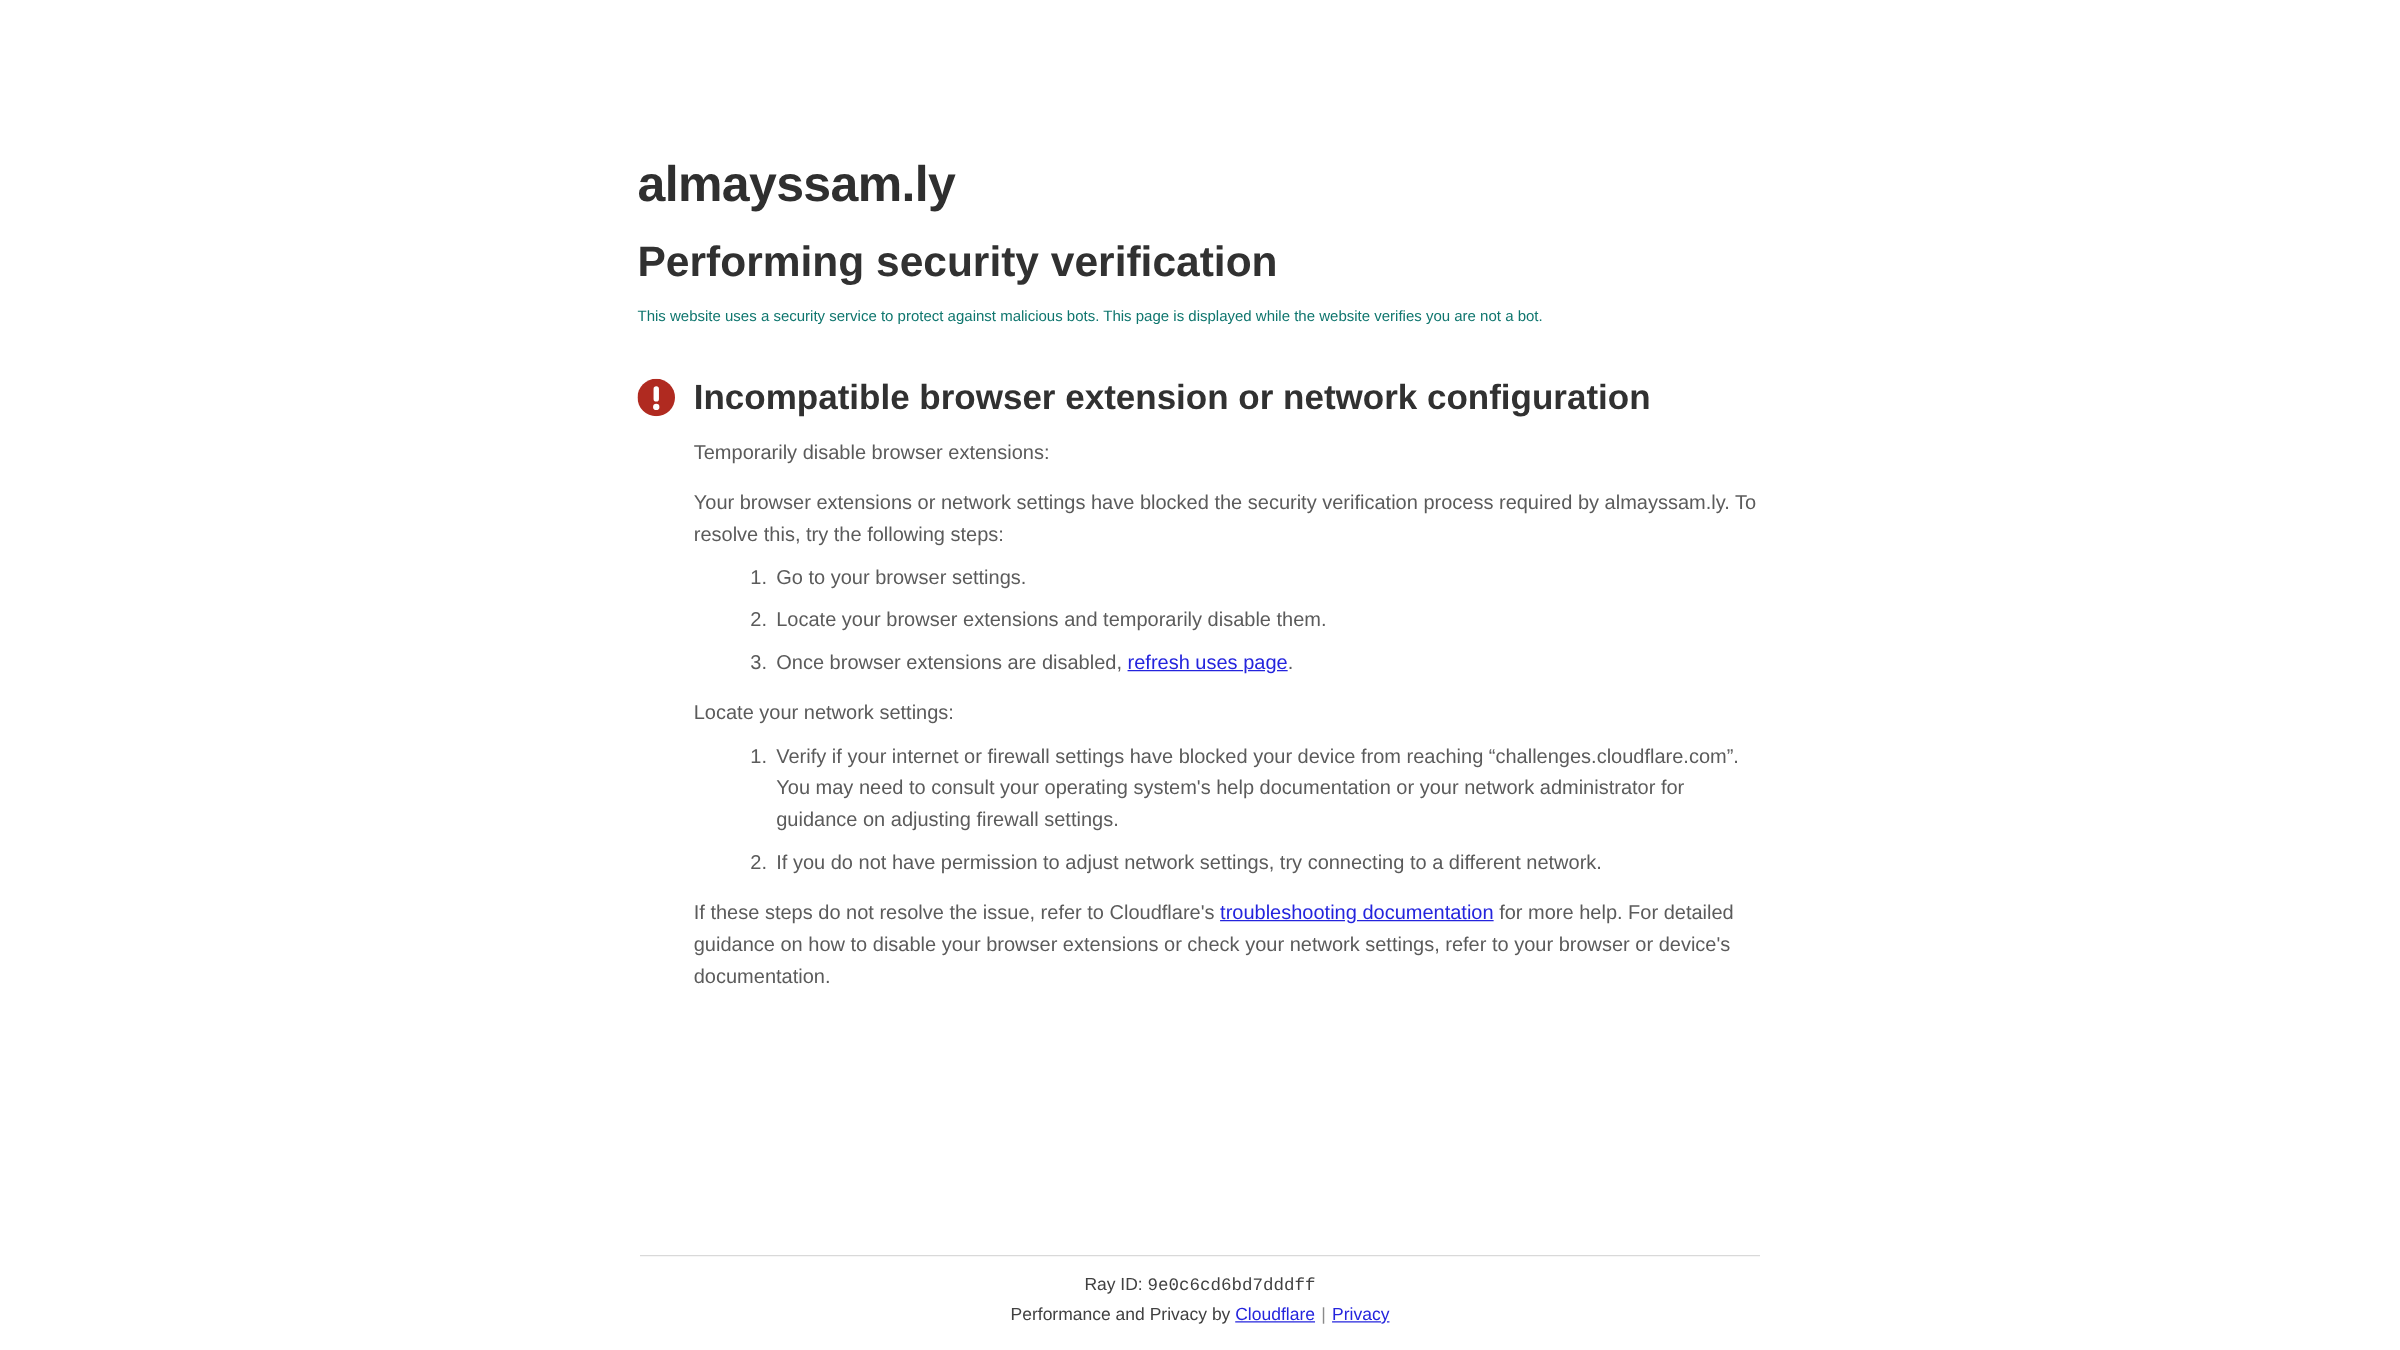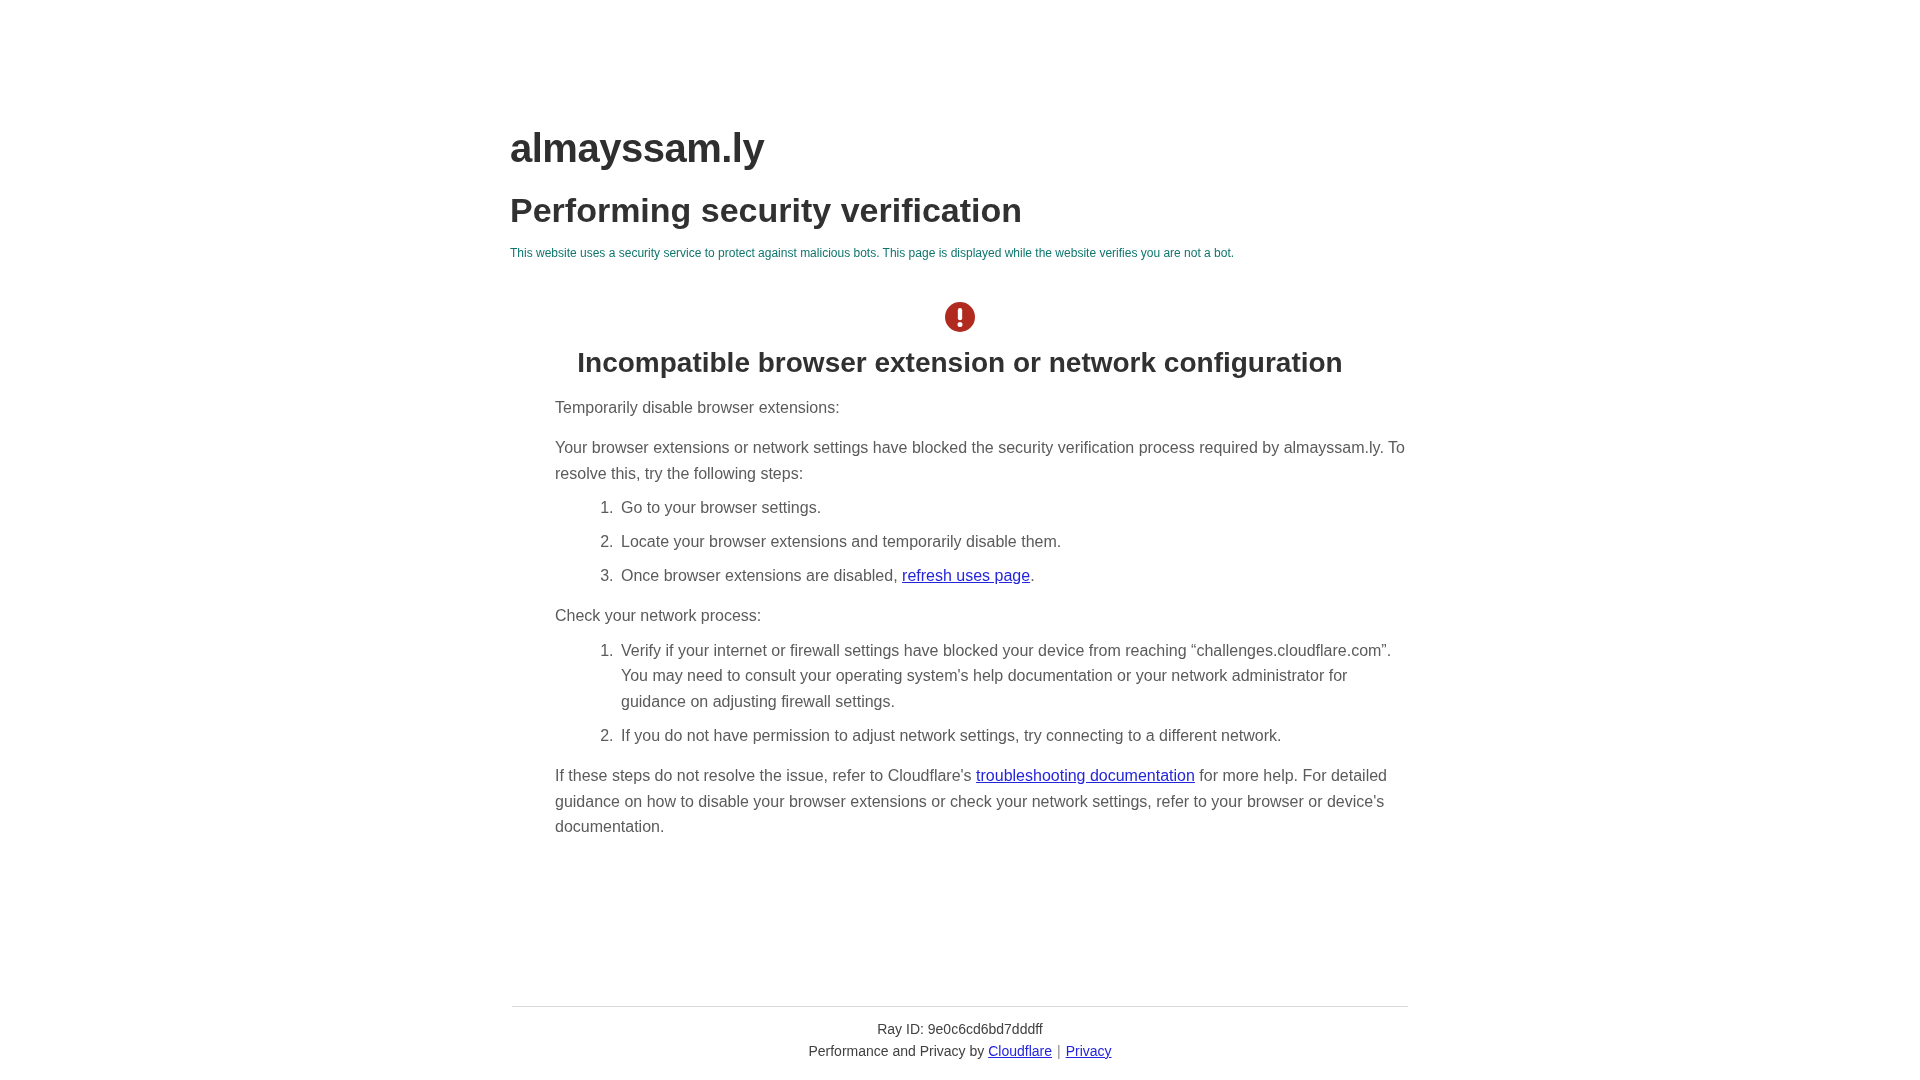--- a/index.html
+++ b/index.html
@@ -35,21 +35,20 @@
     font-size: 12px;
     line-height: 1.55;
     margin-top: 13px;
     color: #0f766e;
   }
   .section { margin-top: 40px; }
   .section-header {
     display: flex;
     align-items: center;
     gap: 15px;
-    flex-direction: column;
   }
   .error-icon {
     width: 30px;
     height: 30px;
     flex: 0 0 30px;
     display: block;
   }
   .section-title {
     font-size: 28px;
     font-weight: bold;
@@ -81,21 +80,21 @@
     width: 896px;
     margin: 0 auto 20px auto;
     border-top: 1px solid #d9d9d9;
     padding-top: 13px;
     text-align: center;
     font-size: 14px;
     color: #414141;
     line-height: 1.3;
   }
   .ray-id-value {
-    font-family: Liberation Sans, sans-serif;
+    font-family: Liberation Mono, monospace;
     font-size: 14px;
   }
   .credit-line { margin-top: 4px; }
   .footer-sep { color: #8a8a8a; margin: 0 5px; }
 </style>
 </head>
 <body>
 
 <div class="main">
 
@@ -121,21 +120,21 @@
       <p>Temporarily disable browser extensions:</p>
 
       <p>Your browser extensions or network settings have blocked the security verification process required by almayssam.ly. To resolve this, try the following steps:</p>
 
       <ol>
         <li>Go to your browser settings.</li>
         <li>Locate your browser extensions and temporarily disable them.</li>
         <li><span>Once browser extensions are disabled, </span><a href="#">refresh uses page</a><span>.</span></li>
       </ol>
 
-      <p>Check your network process:</p>
+      <p>Locate your network settings:</p>
 
       <ol>
         <li>Verify if your internet or firewall settings have blocked your device from reaching “challenges.cloudflare.com”. You may need to consult your operating system's help documentation or your network administrator for guidance on adjusting firewall settings.</li>
         <li>If you do not have permission to adjust network settings, try connecting to a different network.</li>
       </ol>
 
       <p><span>If these steps do not resolve the issue, refer to Cloudflare's </span><a href="#">troubleshooting documentation</a><span> for more help. For detailed guidance on how to disable your browser extensions or check your network settings, refer to your browser or device's documentation.</span></p>
     </div>
   </div>
 

